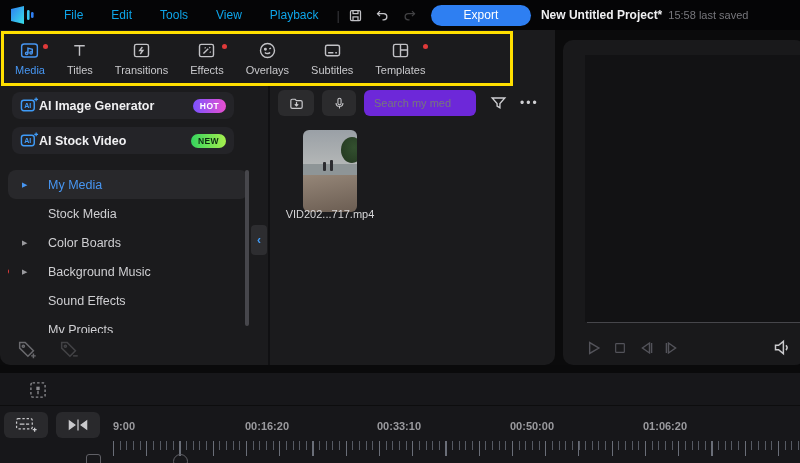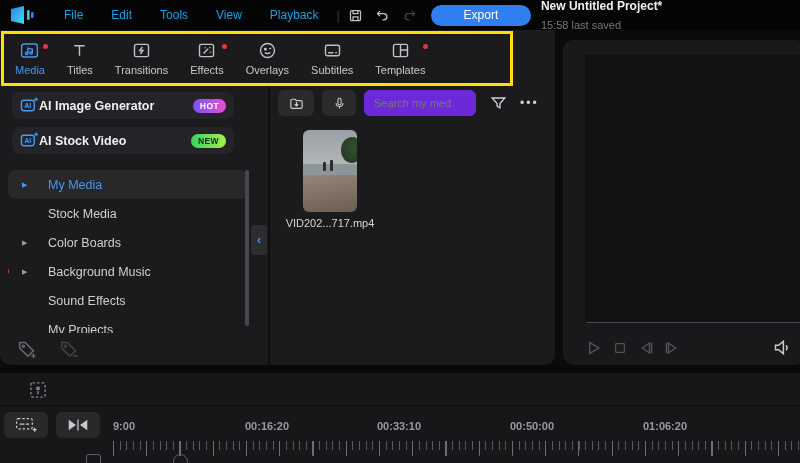--- a/index.html
+++ b/index.html
@@ -10,21 +10,21 @@
   
   .topbar{left:0;top:0;width:800px;height:30px;background:#050506;display:flex;align-items:center;}
   .logo{margin-left:10px;}
   .menus{display:flex;margin-left:14px;gap:0;}
   .menu-item{font-size:12px;color:#0ea5e9;padding:0 14px;line-height:30px;cursor:default;}
   .tb-sep{color:#38383c;font-size:13px;margin:0 2px 0 4px;}
   .icon-btn{background:none;border:none;padding:3px;margin:0 3px;color:#c2c2c6;cursor:pointer;}
   .icon-btn.dim{opacity:.32;}
   .export-btn{margin-left:8px;width:100px;height:21px;border:none;border-radius:11px;background:#2e7ff2;
               color:#fff;font-size:12px;font-family:inherit;cursor:pointer;}
-  .proj{margin-left:10px;display:flex;align-items:baseline;gap:6px;white-space:nowrap;flex-direction:column;}
+  .proj{margin-left:10px;display:flex;align-items:baseline;gap:6px;white-space:nowrap;}
   .proj-title{font-size:12px;color:#f0f0f2;font-weight:bold;}
   .proj-saved{font-size:11px;color:#77777c;}
   .premium-btn{position:absolute;right:25px;top:4px;width:78px;height:21px;border:none;border-radius:11px;
                background:linear-gradient(90deg,#ff8f4d,#ef55b8,#b55cf7);color:#fff;font-size:11px;
                font-weight:bold;font-family:inherit;cursor:pointer;}
   
   .left-bg{left:0;top:30px;width:555px;height:335px;background:#1b1b1d;border-radius:0 0 10px 10px;}
   .tabs{left:4px;top:32px;height:52px;display:flex;align-items:center;}
   .tab{position:relative;display:flex;flex-direction:column;align-items:center;justify-content:center;
        padding:0 11px;cursor:pointer;color:#c2c2c6;}
@@ -60,21 +60,21 @@
   .search{left:364px;top:90px;width:112px;height:26px;background:#6d28d9;border:none;border-radius:6px;
           color:#d8d8da;font-size:11px;padding:0 10px;box-sizing:border-box;font-family:inherit;}
   .search::placeholder{color:#77777b;}
   .more-dots{left:514px;top:95px;color:#d0d0d3;font-size:12px;letter-spacing:2px;cursor:pointer;background:none;border:none;}
   .thumb{left:303px;top:130px;width:54px;height:82px;border-radius:6px;overflow:hidden;cursor:pointer;}
   .sky{position:absolute;left:0;top:0;width:100%;height:42%;background:linear-gradient(#9aa0a6,#b3b6b6);}
   .water{position:absolute;left:0;top:42%;width:100%;height:16%;background:#8e9597;}
   .sand{position:absolute;left:0;top:55%;width:100%;height:45%;background:linear-gradient(170deg,#958678,#6b5d52);}
   .tree{position:absolute;right:-6px;top:8%;width:22px;height:26px;background:radial-gradient(ellipse at 60% 40%,#33502f,#22351f);border-radius:50%;}
   .person{position:absolute;width:3px;height:9px;background:#2c2c30;border-radius:1px;}
-  .fname{left:268px;top:217px;width:124px;text-align:center;font-size:11px;color:#d6d6d8;}
+  .fname{left:268px;top:208px;width:124px;text-align:center;font-size:11px;color:#d6d6d8;}
   
   .preview{left:563px;top:40px;width:242px;height:325px;background:#19191b;border-radius:10px;}
   .video{left:585px;top:55px;width:215px;height:267px;background:#121214;}
   .seekline{left:587px;top:322px;width:213px;height:1px;background:#46464b;}
   .pc{color:#53535a;background:none;border:none;padding:0;cursor:pointer;}
   .pc.vol{color:#c9c9cc;}
   
   .gap-bottom{left:0;top:365px;width:800px;height:8px;background:#0a0a0b;}
   .timeline{left:0;top:373px;width:800px;height:90px;background:#17171a;}
   .tl-row1{left:0;top:373px;width:800px;height:32px;border-bottom:1px solid #0d0d0e;}

